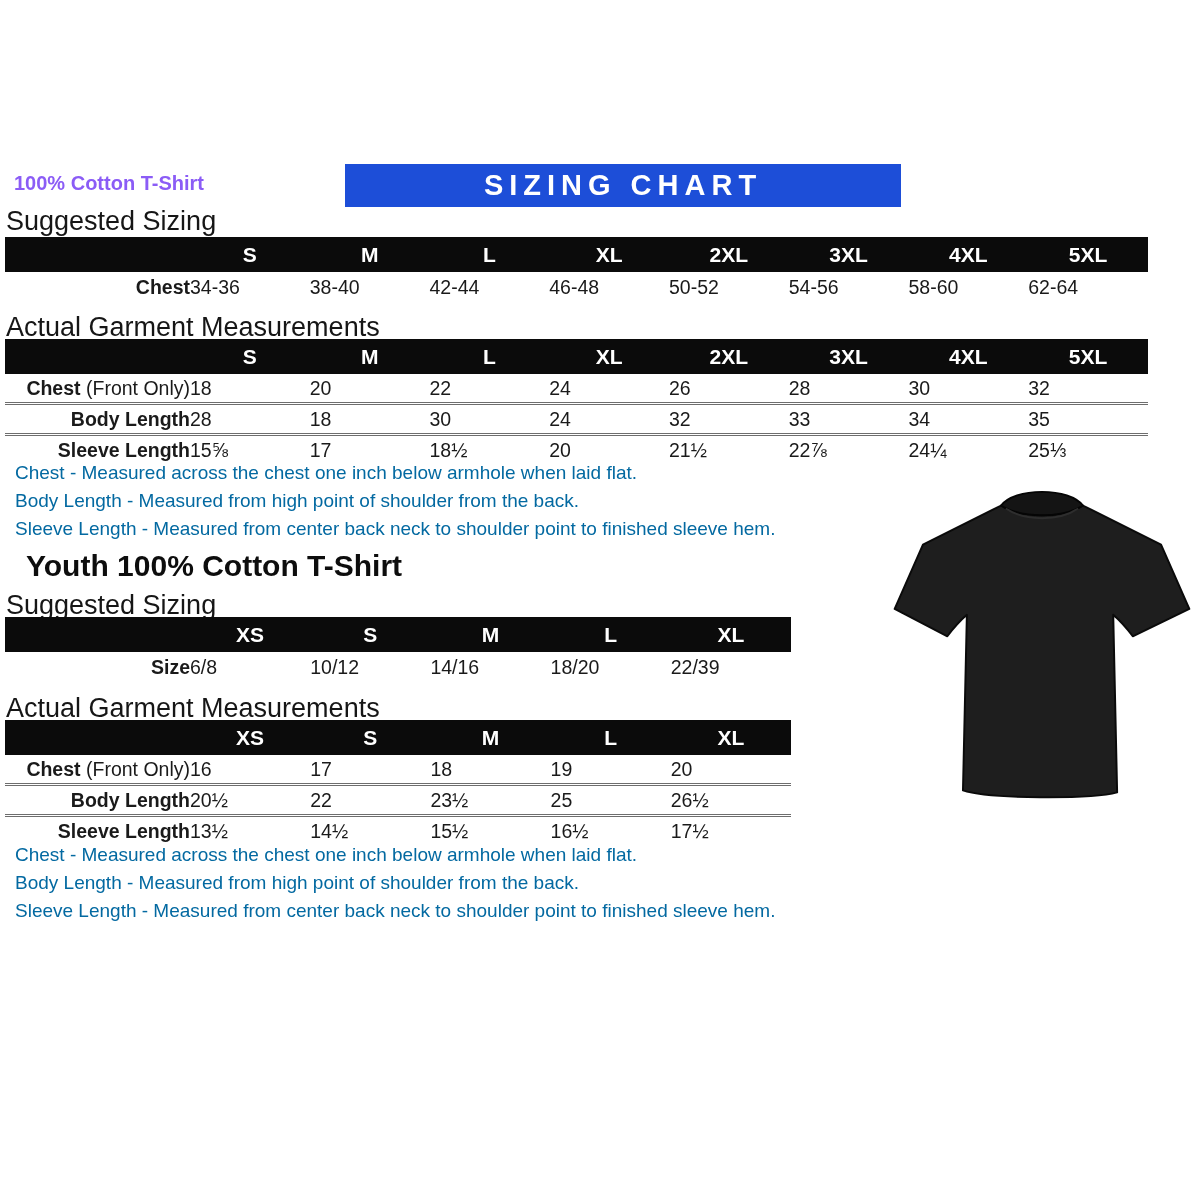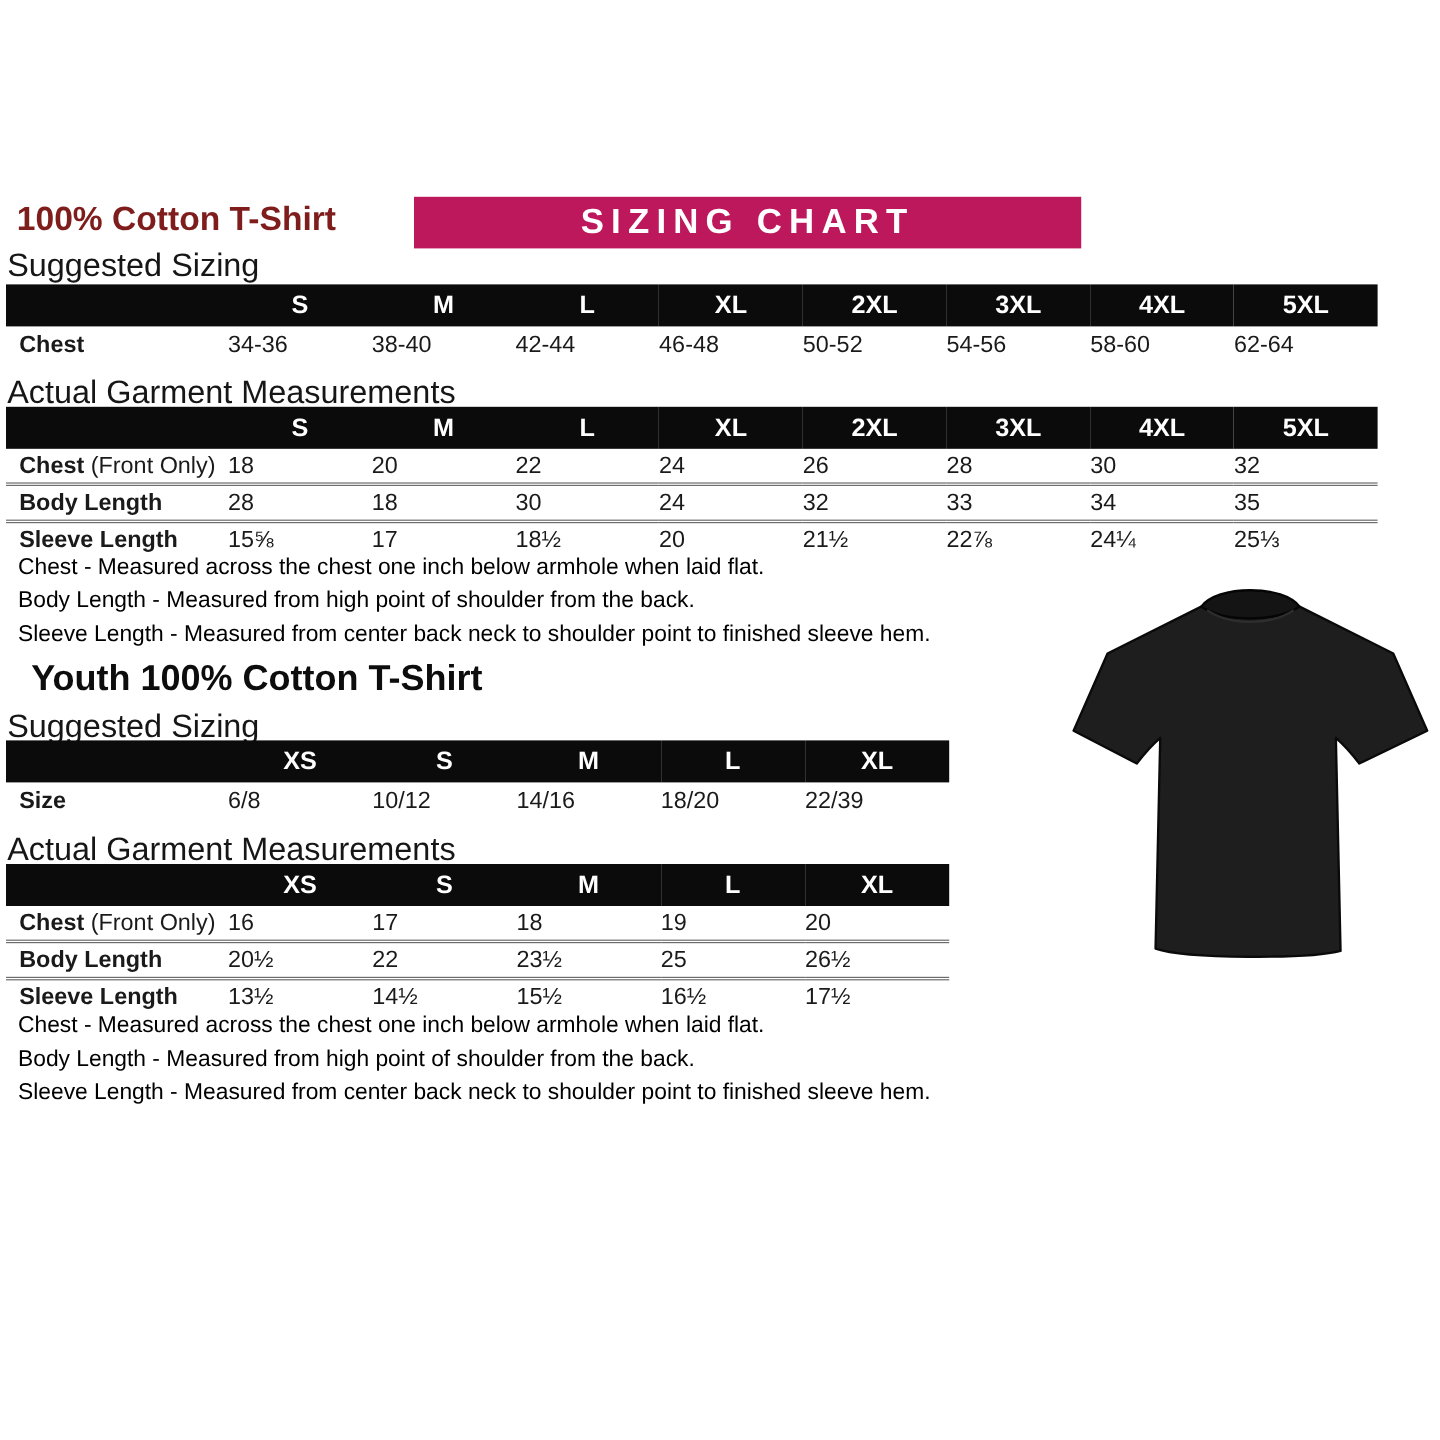--- a/index.html
+++ b/index.html
@@ -2,41 +2,41 @@
 <html><head>
 <meta charset="utf-8">
 <style>
   html,body{margin:0;padding:0;}
   body{
     width:1200px;height:1200px;background:#ffffff;position:relative;
     font-family:"Liberation Sans","DejaVu Sans",sans-serif;color:#1a1a1a;
     overflow:hidden;
   }
   .abs{position:absolute;}
-  .h1{font-weight:bold;font-size:28px;line-height:34px;color:#7f1d1d;white-space:nowrap;}
+  .h1{font-weight:bold;font-size:20px;line-height:34px;color:#8b5cf6;white-space:nowrap;}
   .h2{font-weight:bold;font-size:30px;line-height:34px;color:#0d0d0d;white-space:nowrap;}
   .sublabel{font-size:27px;line-height:24px;color:#161616;white-space:nowrap;}
   .banner{
-    background:#be185d;color:#ffffff;display:flex;align-items:center;justify-content:center;
+    background:#1d4ed8;color:#ffffff;display:flex;align-items:center;justify-content:center;
     font-weight:bold;font-size:29px;letter-spacing:6px;white-space:nowrap;
   }
   table{border-collapse:collapse;table-layout:fixed;width:100%;}
   thead th{
     background:#0b0b0b;color:#ffffff;font-weight:bold;font-size:21px;
     height:35px;text-align:center;padding:0;
   }
   tbody td{
     font-size:19.5px;text-align:left;padding:0;vertical-align:middle;color:#1a1a1a;
   }
   .suggested tbody td{height:31px;}
   .actual tbody td{height:28px;}
   .actual tbody tr + tr td{border-top:3px double #6e6e6e;}
-  td.rowlabel{text-align:left;padding-left:11px;white-space:nowrap;}
+  td.rowlabel{text-align:right;padding-left:11px;white-space:nowrap;}
   td.rowlabel b{font-weight:bold;}
-  .notes .note{font-size:19px;line-height:19px;margin-bottom:9px;white-space:nowrap;color:#000000;}
+  .notes .note{font-size:19px;line-height:19px;margin-bottom:9px;white-space:nowrap;color:#0369a1;}
 </style>
 </head>
 <body>
 
 <div class="abs h1" style="left:14px;top:166px;">100% Cotton T-Shirt</div>
 
 <div class="abs banner" style="left:345px;top:164px;width:556px;height:43px;">SIZING CHART</div>
 
 <div class="abs sublabel" style="left:6px;top:209px;">Suggested Sizing</div>
 

